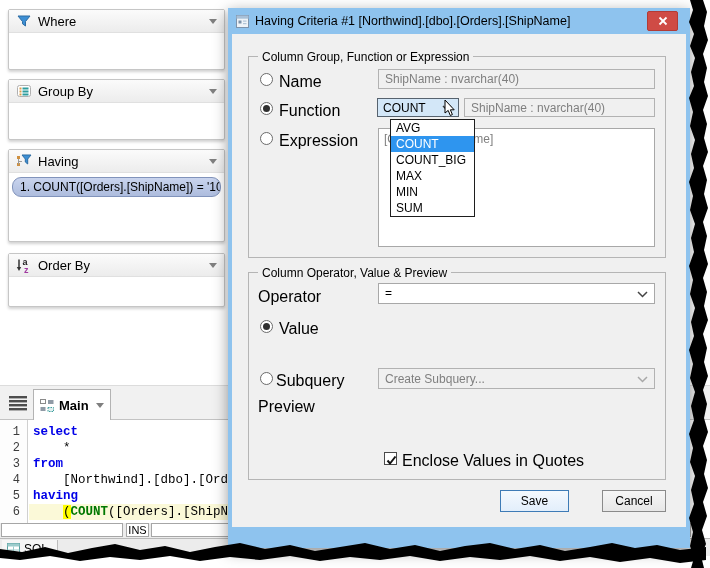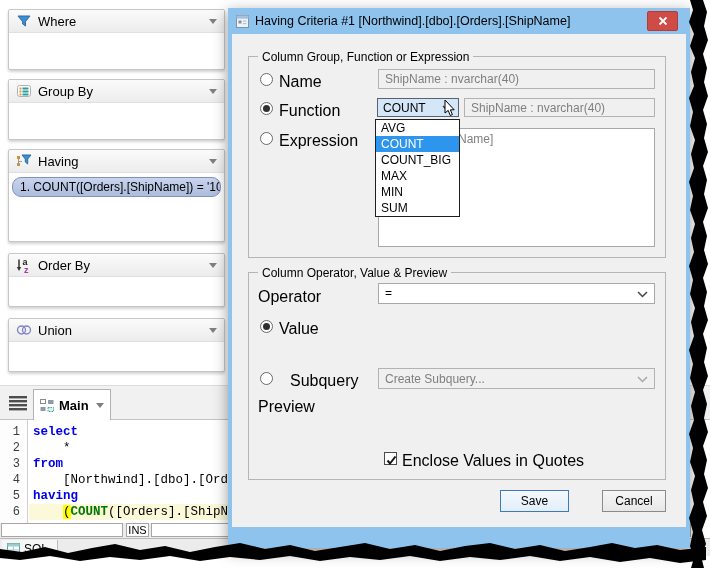--- a/index.html
+++ b/index.html
@@ -71,21 +71,21 @@
 
   .field-dis{position:absolute;background:#f0f0f0;border:1px solid #b2b2b2;box-sizing:border-box;
              font-size:12px;color:#7f7f7f;display:flex;align-items:center;padding:0 6px;
              white-space:nowrap;overflow:hidden;}
   .field-wh{position:absolute;background:#fff;border:1px solid #a8a8a8;box-sizing:border-box;
             font-size:12px;color:#000;}
   .combo-chev{position:absolute;right:6px;top:50%;margin-top:-3px;}
 
   #func-combo{position:absolute;background:#d3e7f8;border:1px solid #56626e;box-sizing:border-box;
               font-size:12px;display:flex;align-items:center;padding:0 5px;}
-  #dropdown{position:absolute;background:#fff;border:1px solid #1e1e1e;box-sizing:border-box;z-index:50;}
+  #dropdown{position:absolute;background:#fff;border:1px solid #1e1e1e;box-sizing:border-box;z-index:50;margin-left:15px;}
   .dd-item{height:16px;line-height:16px;font-size:12px;padding-left:5px;white-space:nowrap;}
   .dd-item.sel{background:#2e95ef;color:#fff;}
 
   .vscroll{position:absolute;right:1px;top:1px;bottom:1px;width:16px;background:#f5f5f5;}
   .sb-btn{position:absolute;left:0;width:16px;height:12px;display:flex;align-items:center;justify-content:center;}
   .sb-thumb{position:absolute;left:2px;width:12px;height:10px;background:#cdcdcd;}
 
   .checkbox{position:absolute;width:13px;height:13px;background:#fff;border:1px solid #4a4a4a;
             box-sizing:border-box;}
   .btn{position:absolute;height:22px;font-size:12px;display:flex;align-items:center;
@@ -147,30 +147,20 @@
         <line x1="3" y1="2.5" x2="3" y2="11" stroke="#333" stroke-width="1.5"></line>
         <polygon points="0.8,10 5.2,10 3,14" fill="#333"></polygon>
         <text x="6.5" y="8" font-size="9" font-weight="bold" fill="#222" font-family="Liberation Sans,sans-serif">a</text>
         <text x="8" y="15.5" font-size="9" font-weight="bold" fill="#a03aa0" font-family="Liberation Sans,sans-serif">z</text>
       </svg>
       <span>Order By</span>
       <span class="caret"></span>
     </div>
   </div>
 
-  <div class="panel" style="top:318px;height:54px;">
-    <div class="panel-head">
-      <svg width="16" height="16">
-        <circle cx="5.5" cy="8" r="4" fill="none" stroke="#8585c8" stroke-width="1.4"></circle>
-        <circle cx="10.5" cy="8" r="4" fill="none" stroke="#8585c8" stroke-width="1.4"></circle>
-      </svg>
-      <span>Union</span>
-      <span class="caret"></span>
-    </div>
-  </div>
 
   <div id="tabbar">
     <svg id="hamburger" width="18" height="15">
       <rect y="0" width="18" height="2.4" fill="#4d4d4d"></rect>
         <rect y="4" width="18" height="2.4" fill="#4d4d4d"></rect>
       <rect y="8" width="18" height="2.4" fill="#4d4d4d"></rect>
         <rect y="12" width="18" height="2.4" fill="#4d4d4d"></rect>
     </svg>
     <div id="maintab">
       <svg width="14" height="13">
@@ -280,21 +270,21 @@
         <span>=</span>
         <svg class="combo-chev" width="11" height="7">
             <polyline points="1,1 5.5,5.5 10,1" fill="none" stroke="#444" stroke-width="1.5"></polyline>
           </svg>
       </div>
 
       <div class="radio sel" style="left:28px;top:286px;"></div>
       <span class="flabel" style="left:47px;top:286px;">Value</span>
 
       <div class="radio" style="left:28px;top:338px;"></div>
-      <span class="flabel" style="left:58px;top:338px;">Subquery</span>
+      <span class="flabel" style="left:44px;top:338px;">Subquery</span>
       <div class="field-dis" style="left:146px;top:334px;width:277px;height:21px;">
         <span>Create Subquery...</span>
         <svg class="combo-chev" width="11" height="7">
             <polyline points="1,1 5.5,5.5 10,1" fill="none" stroke="#a8a8a8" stroke-width="1.5"></polyline>
           </svg>
       </div>
 
       <span class="flabel" style="left:26px;top:364px;">Preview</span>
 
       <div class="checkbox" style="left:152px;top:418px;">

